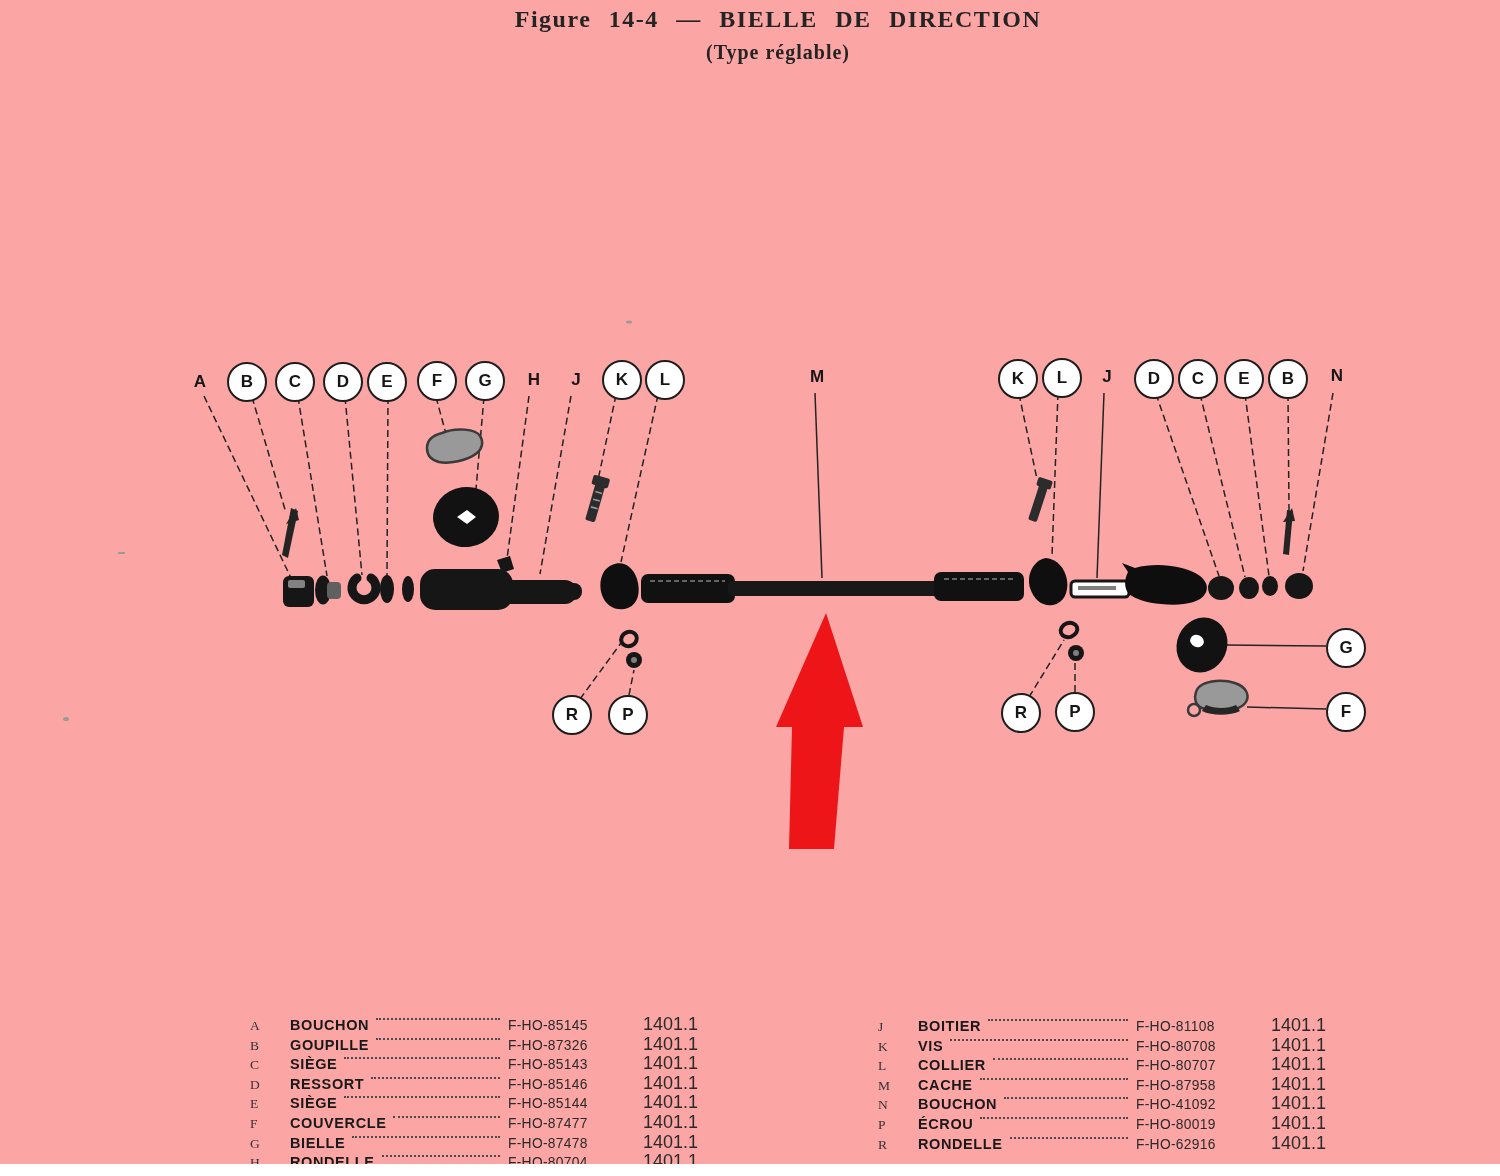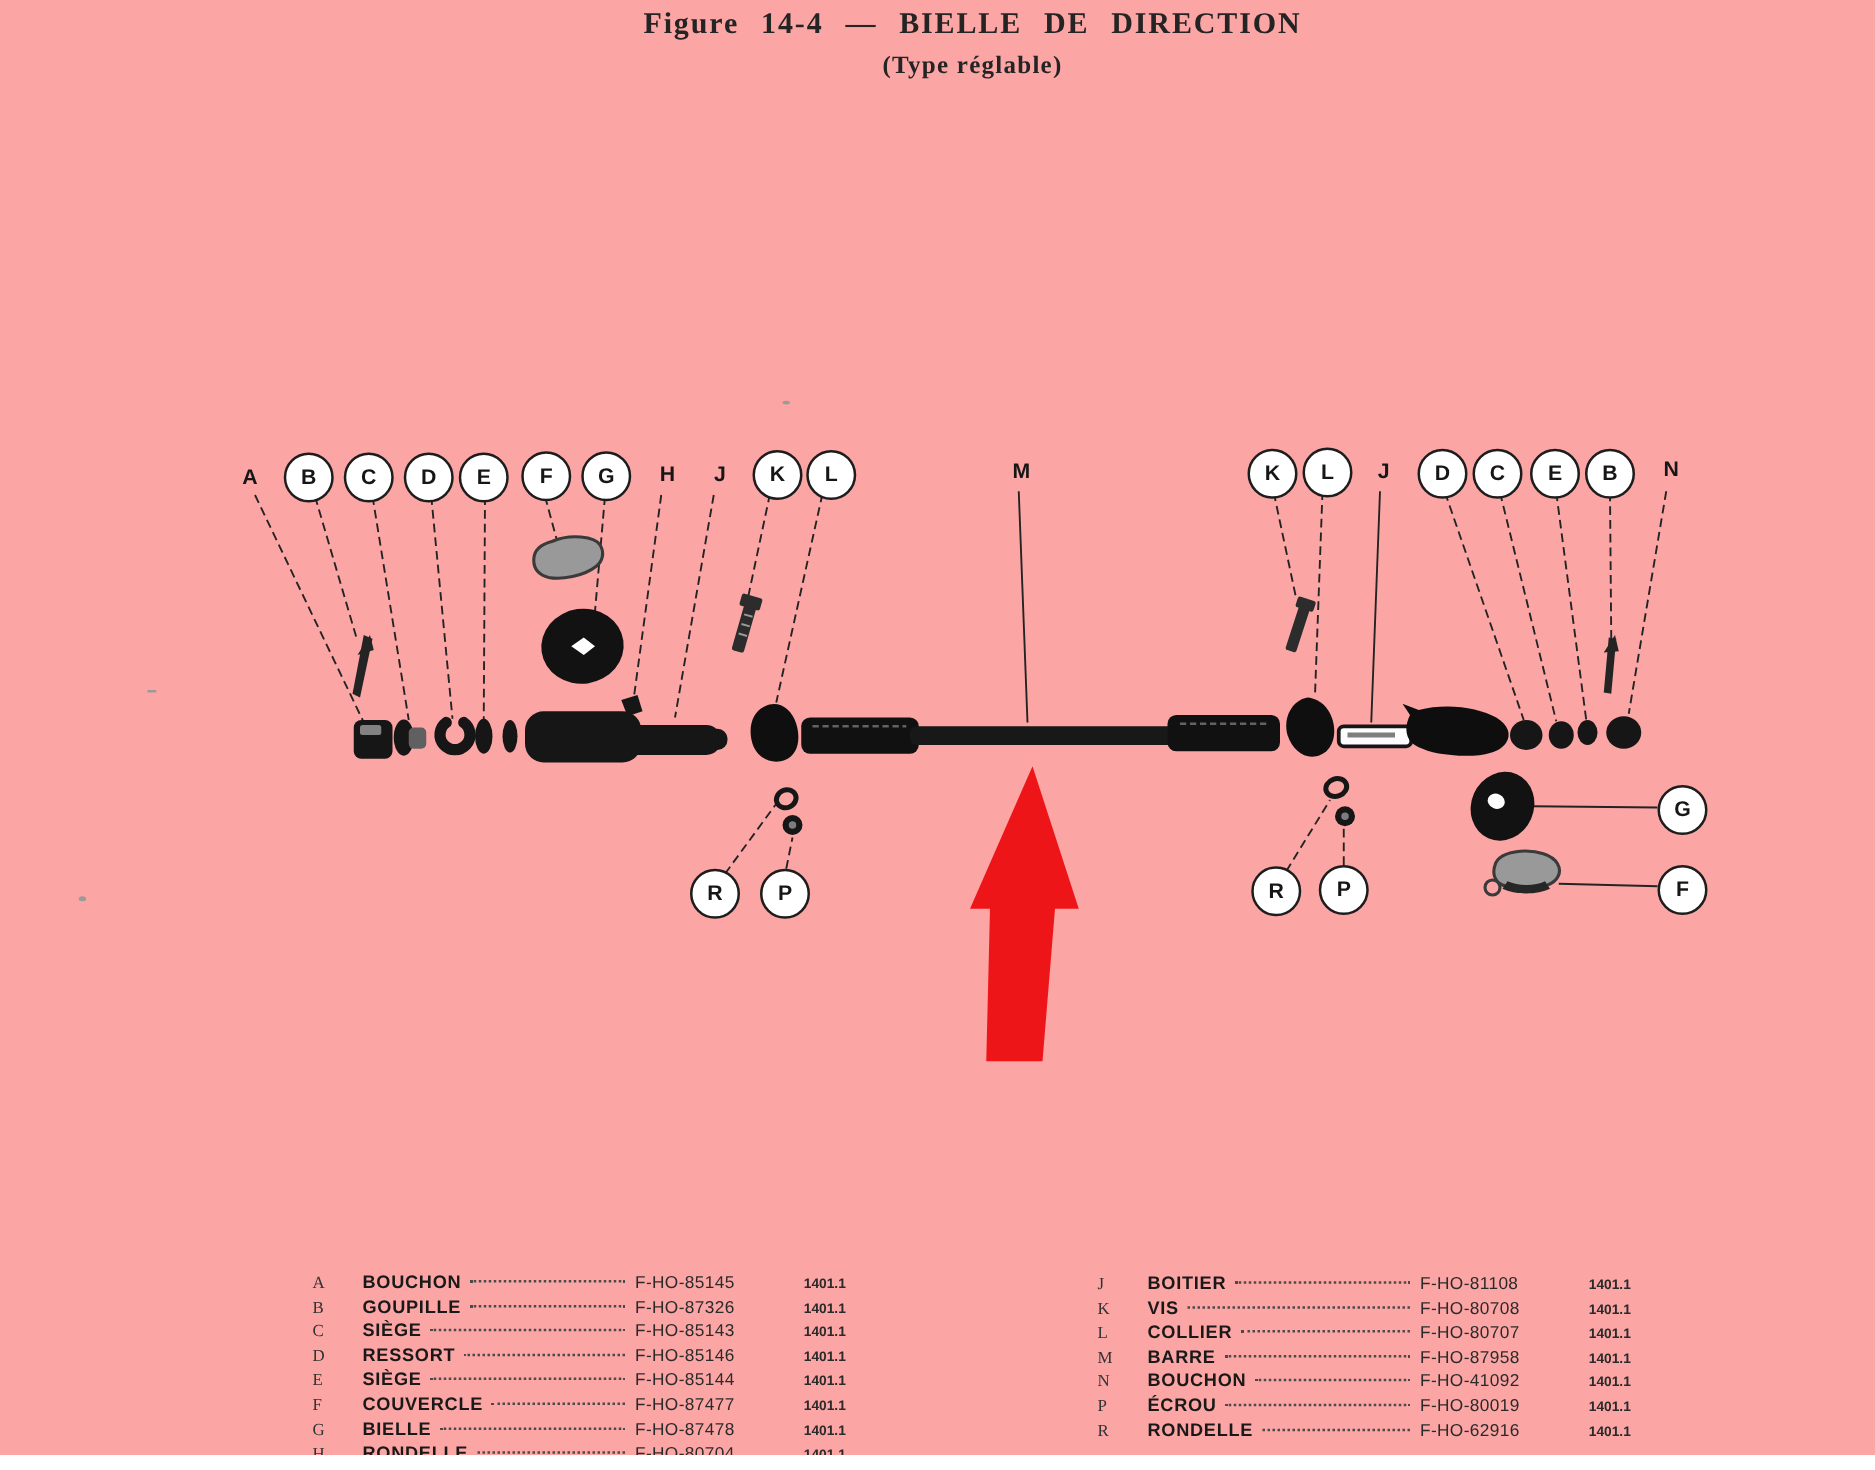--- a/index.html
+++ b/index.html
@@ -16,25 +16,25 @@
   svg.art{position:absolute;left:0;top:0;}
   
   .co{position:absolute;display:flex;align-items:center;justify-content:center;
       font-weight:bold;font-size:17px;color:#161616;z-index:5;}
   .co.c{width:36px;height:36px;border:2.2px solid #1d1d1d;border-radius:50%;background:#fff;}
   .co.nc{width:22px;height:22px;}
   
   .ptable{position:absolute;width:460px;}
   .prow{display:flex;align-items:baseline;height:19.6px;}
   .pref{width:40px;font-size:13.5px;color:#333;font-family:"Liberation Serif",serif;}
-  .pname{width:218px;display:flex;align-items:center;font-weight:bold;font-size:14.5px;
+  .pname{width:218px;display:flex;align-items:flex-start;font-weight:bold;font-size:14.5px;
          letter-spacing:.6px;color:#191919;}
   .pname .dots{flex:1;border-bottom:2px dotted #4a4a4a;margin:0 8px 3px 7px;height:1px;}
   .pno{width:135px;font-size:13.8px;color:#2a2a2a;letter-spacing:.3px;margin-top:12px;}
-  .ppage{width:55px;font-size:11px;color:#2a2a2a;font-weight:bold;}
+  .ppage{width:55px;font-size:18px;color:#2a2a2a;}
 </style>
 </head>
 <body>
 
 <div class="page">
 
   <div class="titleblock">
     <h1>Figure 14-4 — BIELLE DE DIRECTION</h1>
     <div class="sub">(Type réglable)</div>
   </div>
@@ -358,21 +358,21 @@
       <span class="pname">
           <b>COLLIER</b>
           <i class="dots"></i>
         </span>
       <span class="pno">F-HO-80707</span>
       <span class="ppage">1401.1</span>
     </div>
     <div class="prow">
       <span class="pref">M</span>
       <span class="pname">
-          <b>BARRE</b>
+          <b>CACHE</b>
           <i class="dots"></i>
         </span>
       <span class="pno">F-HO-87958</span>
       <span class="ppage">1401.1</span>
     </div>
     <div class="prow">
       <span class="pref">N</span>
       <span class="pname">
           <b>BOUCHON</b>
           <i class="dots"></i>

